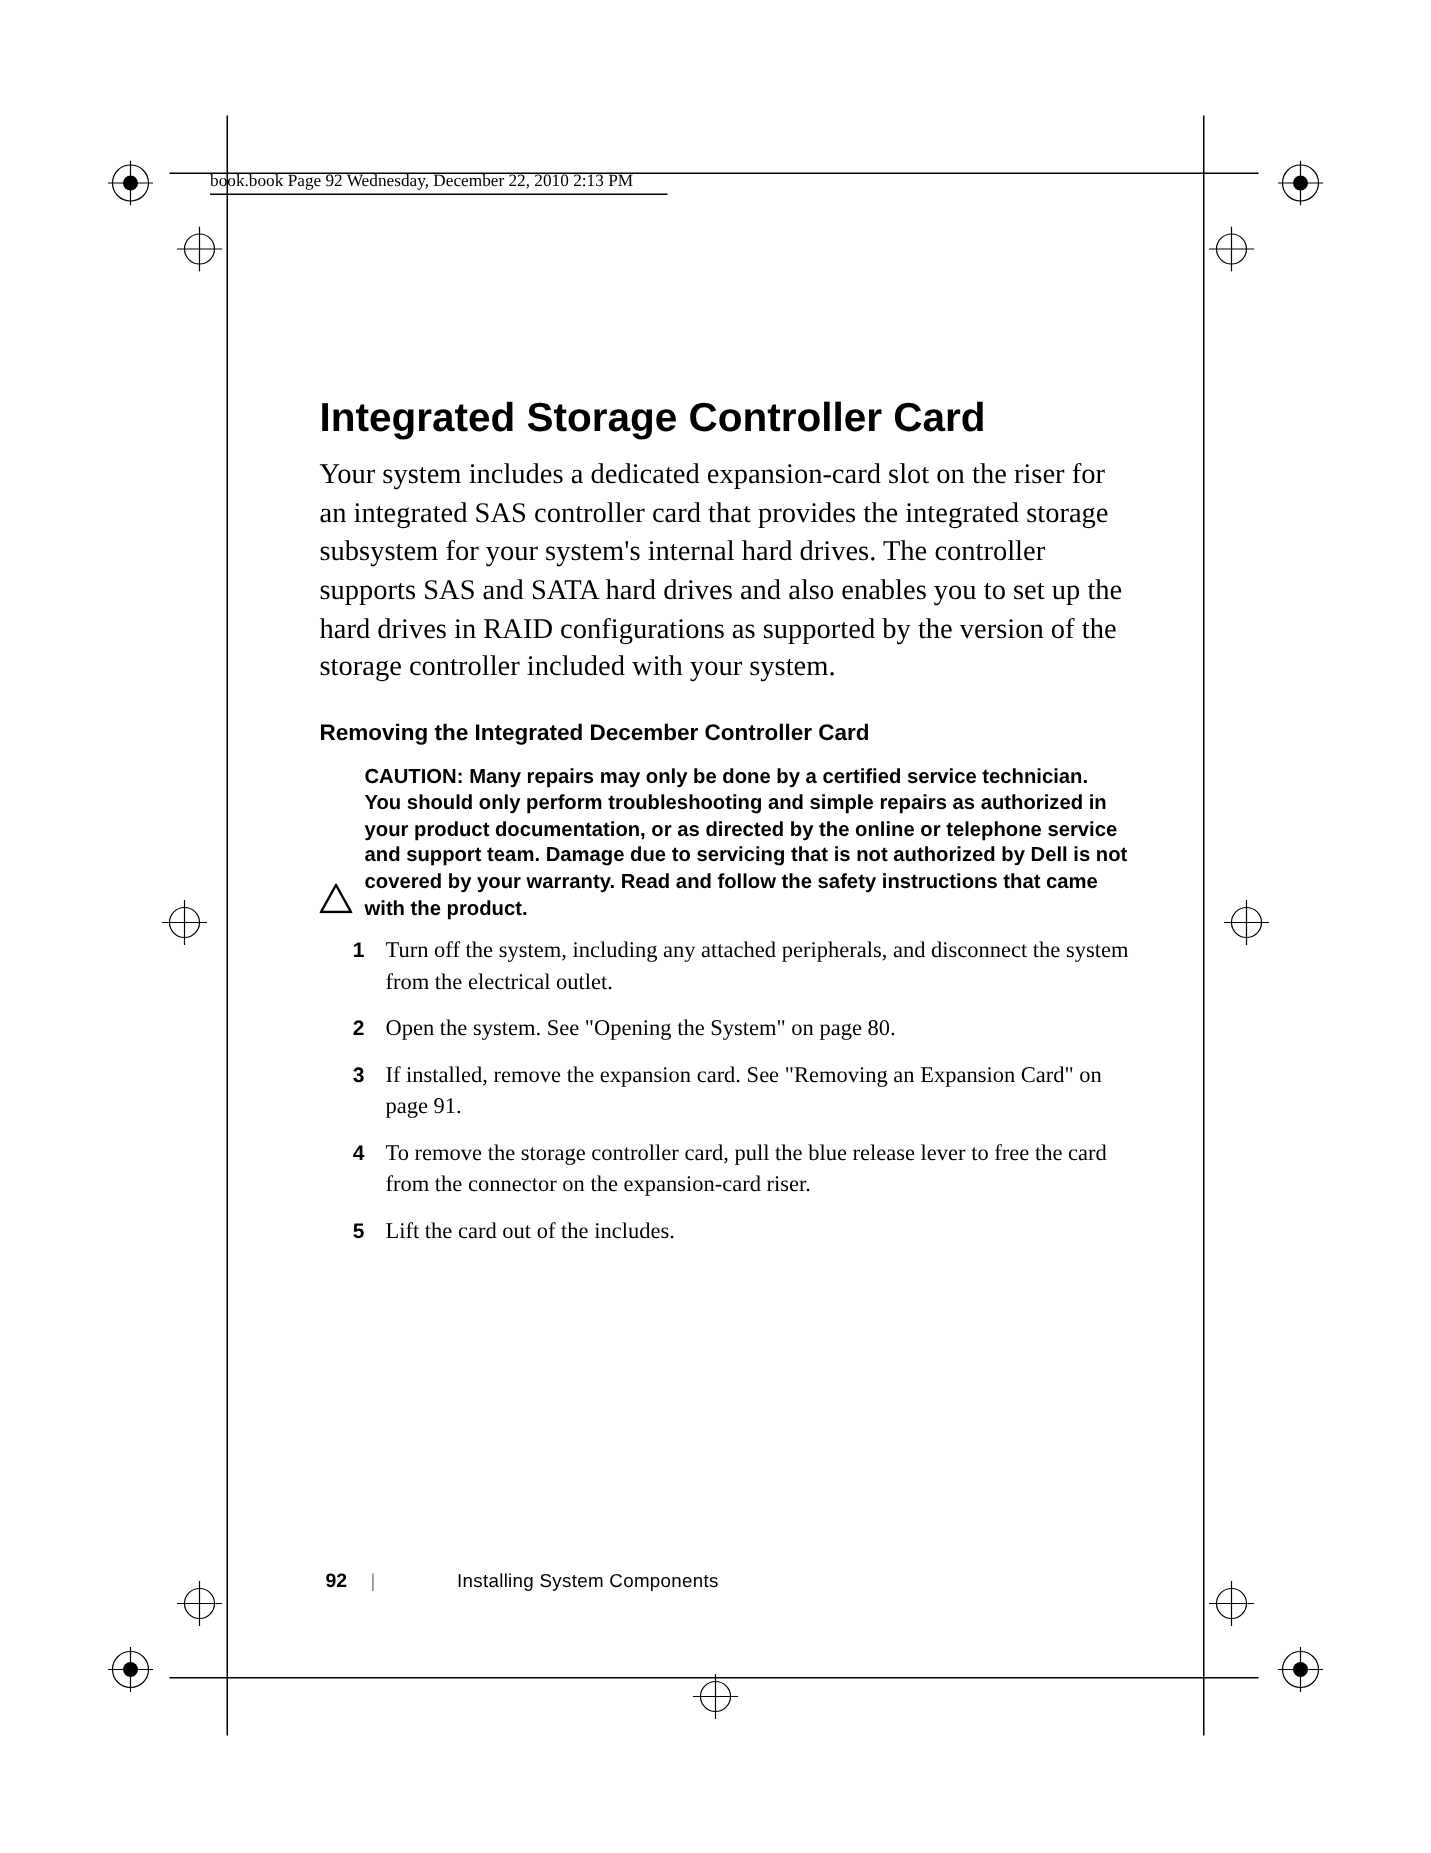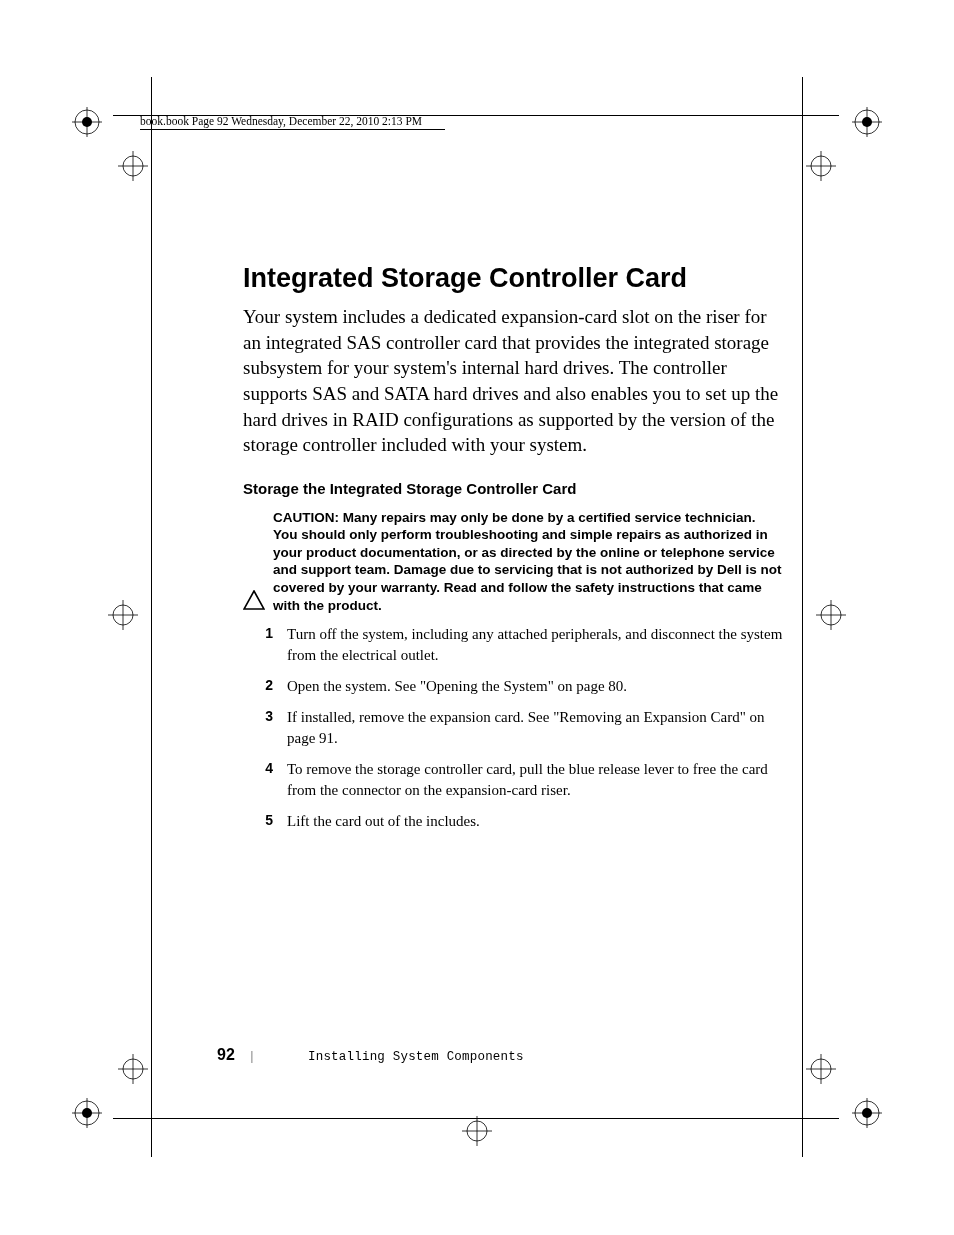--- a/index.html
+++ b/index.html
@@ -20,21 +20,21 @@
   }
   .running-header {
     font-family: Georgia, serif;
     font-size: 11.5px;
     border-bottom: 0.7px solid #000;
     padding-bottom: 2px;
     margin-left: -5px;
     margin-right: 360px;
   }
   .content {
-    margin-left: 98px;
+    margin-left: 68px;
     margin-top: 133px;
     width: 540px;
   }
   h1 {
     font-family: 'Helvetica Neue', Arial, sans-serif;
     font-weight: bold;
     font-size: 27px;
     margin: 0 0 10px 0;
     letter-spacing: 0px;
     font-stretch: condensed;
@@ -106,49 +106,49 @@
     position: absolute;
     left: 217px;
     top: 1046px;
     font-family: Arial, sans-serif;
     font-size: 12.5px;
   }
   .footer .pagenum {
     font-weight: bold;
     font-family: 'Helvetica Neue', Arial, sans-serif;
     font-stretch: condensed;
-    font-size: 16px;
+    font-size: 13px;
   }
   .footer .sep {
     margin: 0 12px;
     color: #888;
   }
   .footer .section {
-    font-family: Liberation Mono, monospace;
+    font-family: Liberation Sans, sans-serif;
     letter-spacing: 0.2px;
     padding-left: 39px;
   }
 
   
   .regmark { position:absolute; }
   .regmark svg { display:block; }
   .cropline-v { position:absolute; width:0.7px; background:#000; }
   .cropline-h { position:absolute; height:0.7px; background:#000; }
 </style>
 </head>
 <body>
 
 <div class="page">
   <div class="running-header">book.book  Page 92  Wednesday, December 22, 2010  2:13 PM</div>
 
   <div class="content">
     <h1>Integrated Storage Controller Card</h1>
     <p class="intro">Your system includes a dedicated expansion-card slot on the riser for an integrated SAS controller card that provides the integrated storage subsystem for your system's internal hard drives. The controller supports SAS and SATA hard drives and also enables you to set up the hard drives in RAID configurations as supported by the version of the storage controller included with your system.</p>
 
-    <h2>Storage the Integrated Storage Controller Card</h2>
+    <h2>Removing the Integrated December Controller Card</h2>
 
     <div class="caution-row">
       <span class="caution-icon">
         <svg width="22" height="20" viewBox="0 0 22 20">
           <path d="M11 1 L21 19 L1 19 Z" fill="none" stroke="#000" stroke-width="1.6" stroke-linejoin="miter"></path>
         </svg>
       </span>
       <div class="caution-text">
         <span class="caution-label">CAUTION: </span><span class="caution-body">Many repairs may only be done by a certified service technician. You should only perform troubleshooting and simple repairs as authorized in your product documentation, or as directed by the online or telephone service and support team. Damage due to servicing that is not authorized by Dell is not covered by your warranty. Read and follow the safety instructions that came with the product.</span>
       </div>

